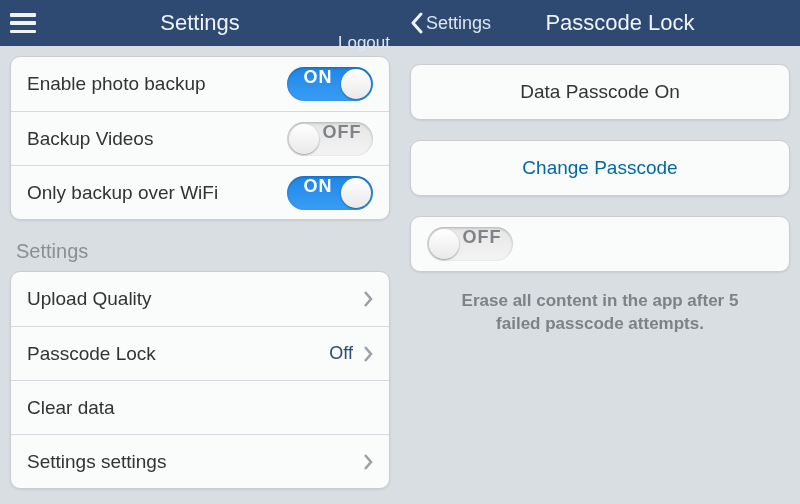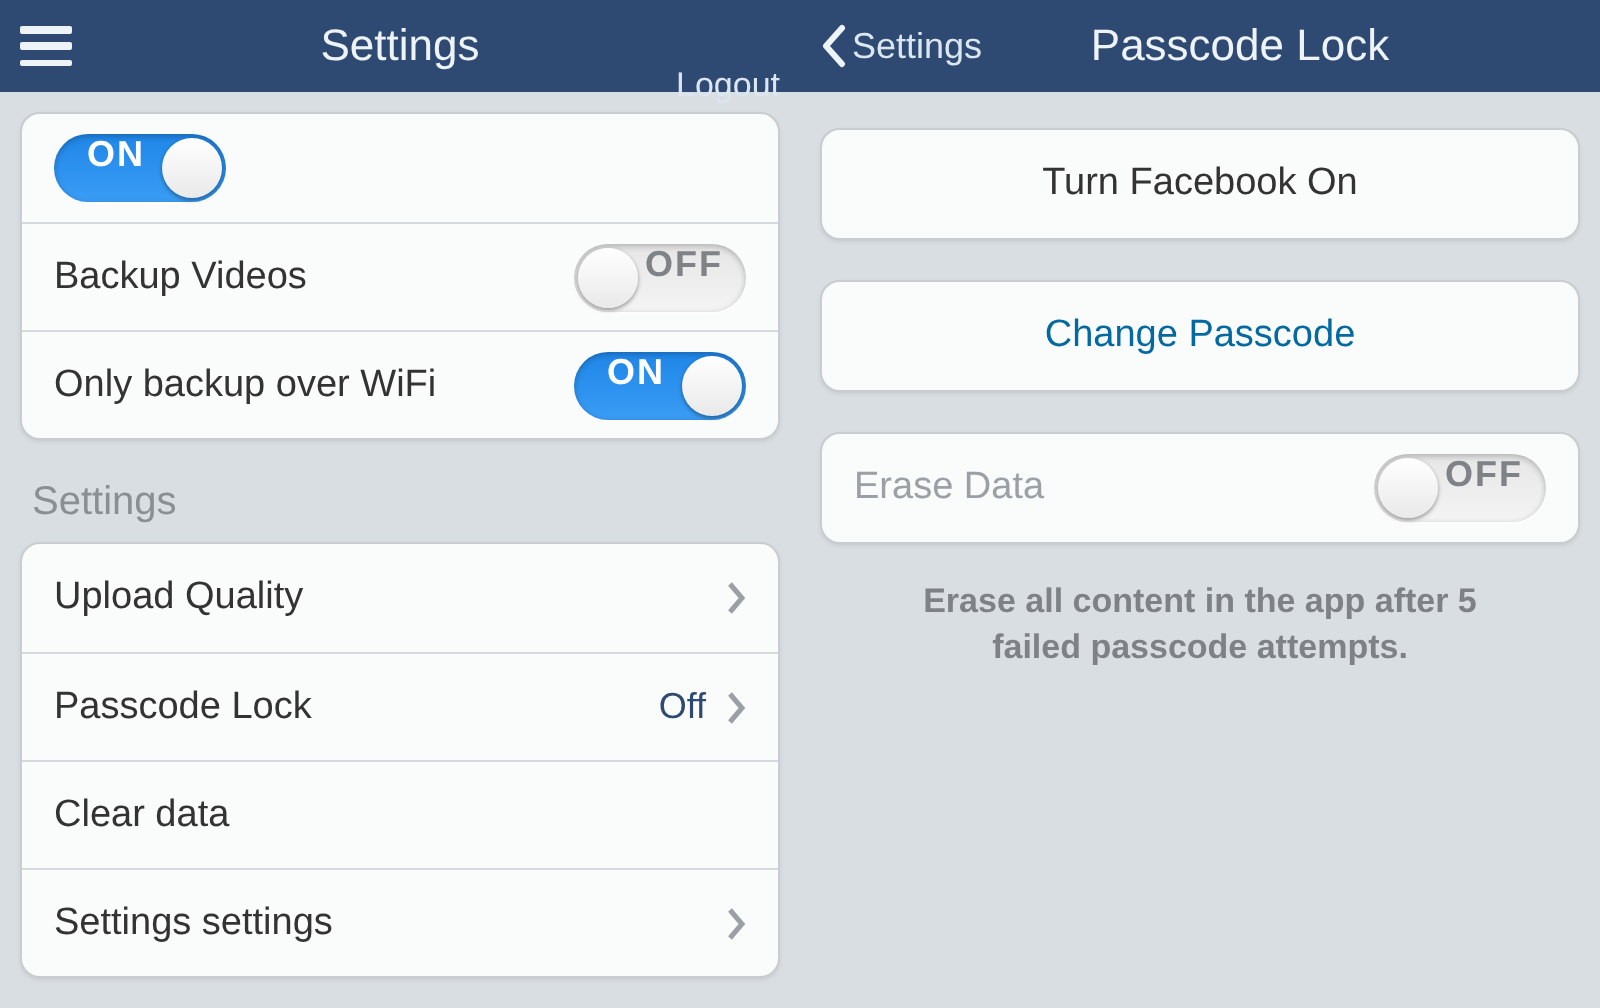--- a/index.html
+++ b/index.html
@@ -104,20 +104,21 @@
             <span></span>
           </div>
       </div>
       <div class="title">Settings</div>
       <div class="right-slot">Logout</div>
     </div>
 
     <div class="content">
       <div class="card">
         <div class="row">
+          <span class="label">Enable photo backup</span>
           <div class="switch on">
             <span class="txt">ON</span>
               <div class="knob"></div>
           </div>
         </div>
         <div class="row">
           <span class="label">Backup Videos</span>
           <div class="switch off">
             <span class="txt">OFF</span>
               <div class="knob"></div>
@@ -168,33 +169,32 @@
             <path d="M11 2 L3 11 L11 20" stroke="#eef3f8" stroke-width="3" fill="none" stroke-linecap="round" stroke-linejoin="round"></path>
           </svg>
         <span class="back-label">Settings</span>
       </div>
       <div class="title" style="left:40px">Passcode Lock</div>
     </div>
 
     <div class="content right-pad">
       <div class="card">
         <div class="row center">
-          <span>Turn Facebook On</span>
+          <span>Data Passcode On</span>
         </div>
       </div>
 
       <div class="card">
         <div class="row center disabled">
           <span>Change Passcode</span>
         </div>
       </div>
 
       <div class="card">
         <div class="row">
-          <span class="label" style="color:#9aa0a5">Erase Data</span>
           <div class="switch off">
             <span class="txt">OFF</span>
               <div class="knob"></div>
           </div>
         </div>
       </div>
 
       <div class="hint">Erase all content in the app after 5 failed passcode attempts.</div>
     </div>
   </div>

